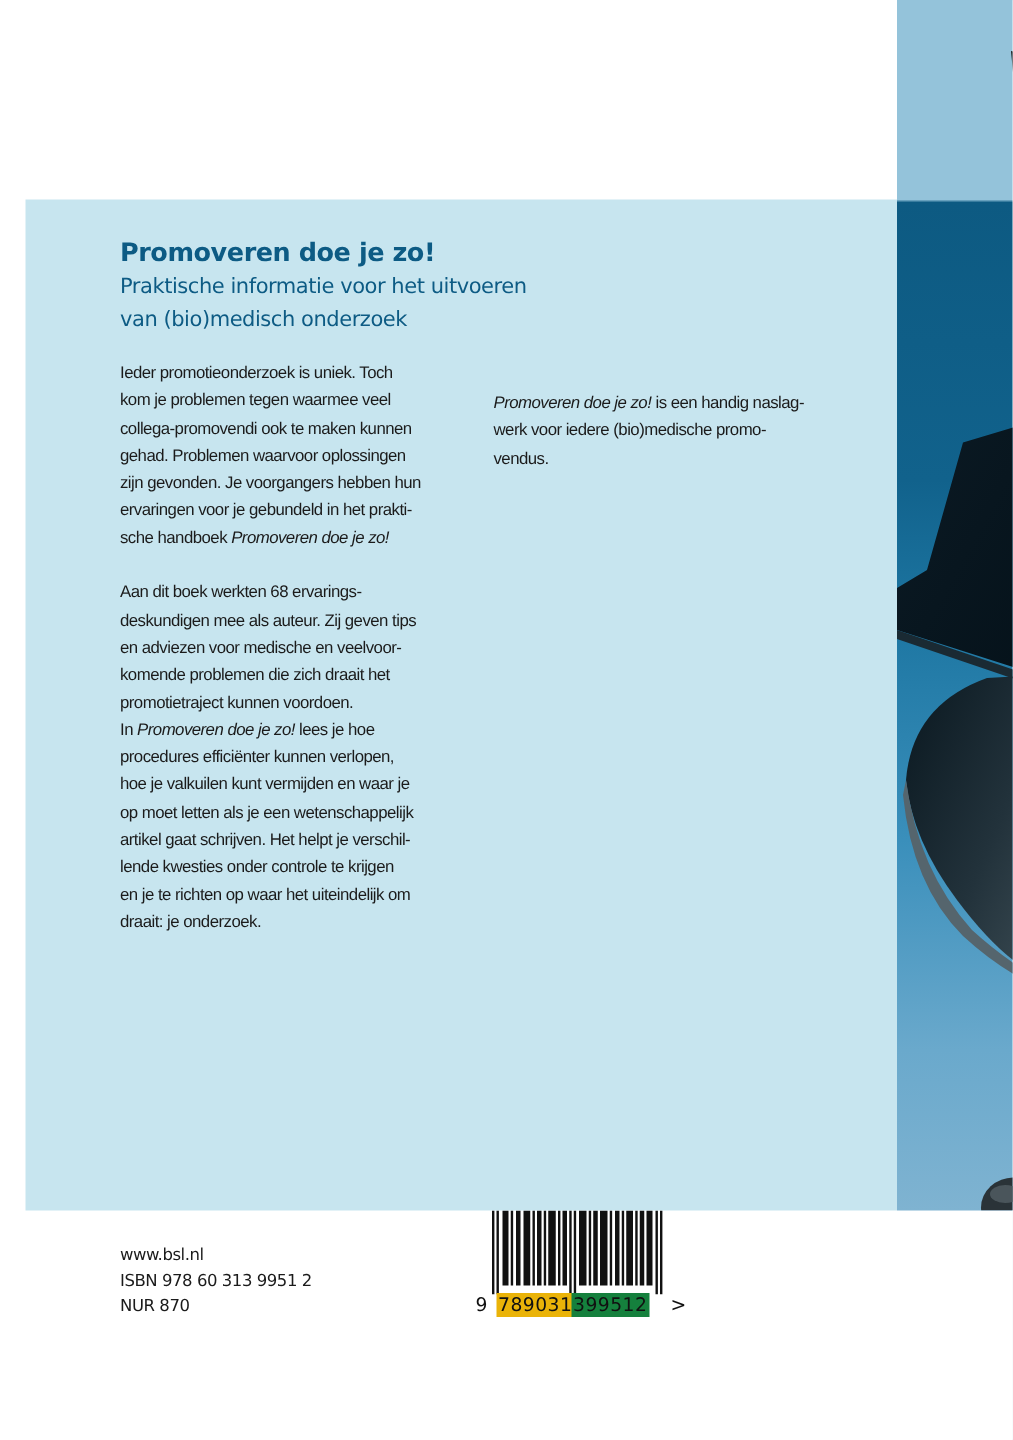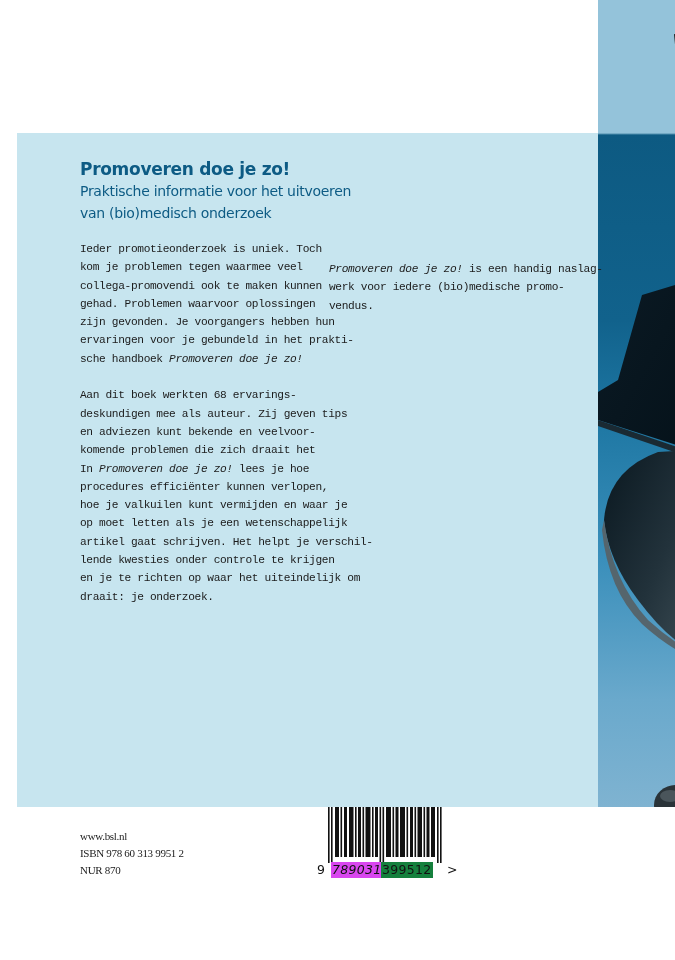--- a/index.html
+++ b/index.html
@@ -59,21 +59,21 @@
     .subtitle {
       font-family: "DejaVu Sans", "Liberation Sans", sans-serif;
       font-size: 14px;
       line-height: 22px;
       letter-spacing: -0.3px;
     }
 
     .col {
       position: absolute;
       top: 240px;
-      font-family: Liberation Mono, monospace;
+      font-family: Liberation Sans, sans-serif;
       font-size: 11.2px;
       line-height: 18.3px;
       color: #1b1b1b;
       letter-spacing: -0.35px;
     }
     .col-left { left: 63px; width: 245px; }
     .col-right { left: 312px; width: 245px; margin-top: 20px; }
     .col .line { white-space: nowrap; display: block; }
     .col .para-gap { height: 18.3px; }
     .col em { font-style: italic; }
@@ -81,21 +81,21 @@
     .footer-info {
       position: absolute;
       left: 63px;
       top: 828px;
       font-family: "DejaVu Sans", "Liberation Sans", sans-serif;
       font-size: 11px;
       line-height: 17px;
       color: #1b1b1b;
       letter-spacing: -0.3px;
     }
-    .footer-info .line { display: block; white-space: nowrap; font-family: Liberation Serif, serif; }
+    .footer-info .line { display: block; white-space: nowrap; }
 
     .barcode {
       position: absolute;
       left: 300px;
       top: 807px;
       width: 145px;
       height: 75px;
     }
     .barcode-bars {
       position: absolute;
@@ -109,21 +109,21 @@
       left: 0;
       top: 55px;
       width: 145px;
       font-family: "DejaVu Sans", "Liberation Sans", sans-serif;
       font-size: 12.5px;
       color: #111;
       line-height: 16px;
       white-space: nowrap;
     }
     .barcode-digits .d-first { position: absolute; left: 0; }
-    .barcode-digits .d-g1 { position: absolute; left: 14px; letter-spacing: 0.3px; background: #d946ef; padding: 0 1px; font-style: italic; }
+    .barcode-digits .d-g1 { position: absolute; left: 14px; letter-spacing: 0.3px; background: #eab308; padding: 0 1px; }
     .barcode-digits .d-g2 { position: absolute; left: 64px; letter-spacing: 0.3px; background: #15803d; padding: 0 1px; }
     .barcode-digits .d-arrow { position: absolute; left: 130px; }
   </style>
 </head>
 <body>
 
 <div class="page">
 
   <div class="band"></div>
 
@@ -170,22 +170,23 @@
     <span class="line">Ieder promotieonderzoek is uniek. Toch</span>
     <span class="line">kom je problemen tegen waarmee veel</span>
     <span class="line">collega-promovendi ook te maken kunnen</span>
     <span class="line">gehad. Problemen waarvoor oplossingen</span>
     <span class="line">zijn gevonden. Je voorgangers hebben hun</span>
     <span class="line">ervaringen voor je gebundeld in het prakti-</span>
     <span class="line"><span>sche handboek </span><em>Promoveren doe je zo!</em></span>
     <div class="para-gap"></div>
     <span class="line">Aan dit boek werkten 68 ervarings-</span>
     <span class="line">deskundigen mee als auteur. Zij geven tips</span>
-    <span class="line">en adviezen kunt bekende en veelvoor-</span>
+    <span class="line">en adviezen voor medische en veelvoor-</span>
     <span class="line">komende problemen die zich draait het</span>
+    <span class="line">promotietraject kunnen voordoen.</span>
     <span class="line"><span>In </span><em>Promoveren doe je zo!</em><span> lees je hoe</span></span>
     <span class="line">procedures efficiënter kunnen verlopen,</span>
     <span class="line">hoe je valkuilen kunt vermijden en waar je</span>
     <span class="line">op moet letten als je een wetenschappelijk</span>
     <span class="line">artikel gaat schrijven. Het helpt je verschil-</span>
     <span class="line">lende kwesties onder controle te krijgen</span>
     <span class="line">en je te richten op waar het uiteindelijk om</span>
     <span class="line">draait: je onderzoek.</span>
   </div>
 

